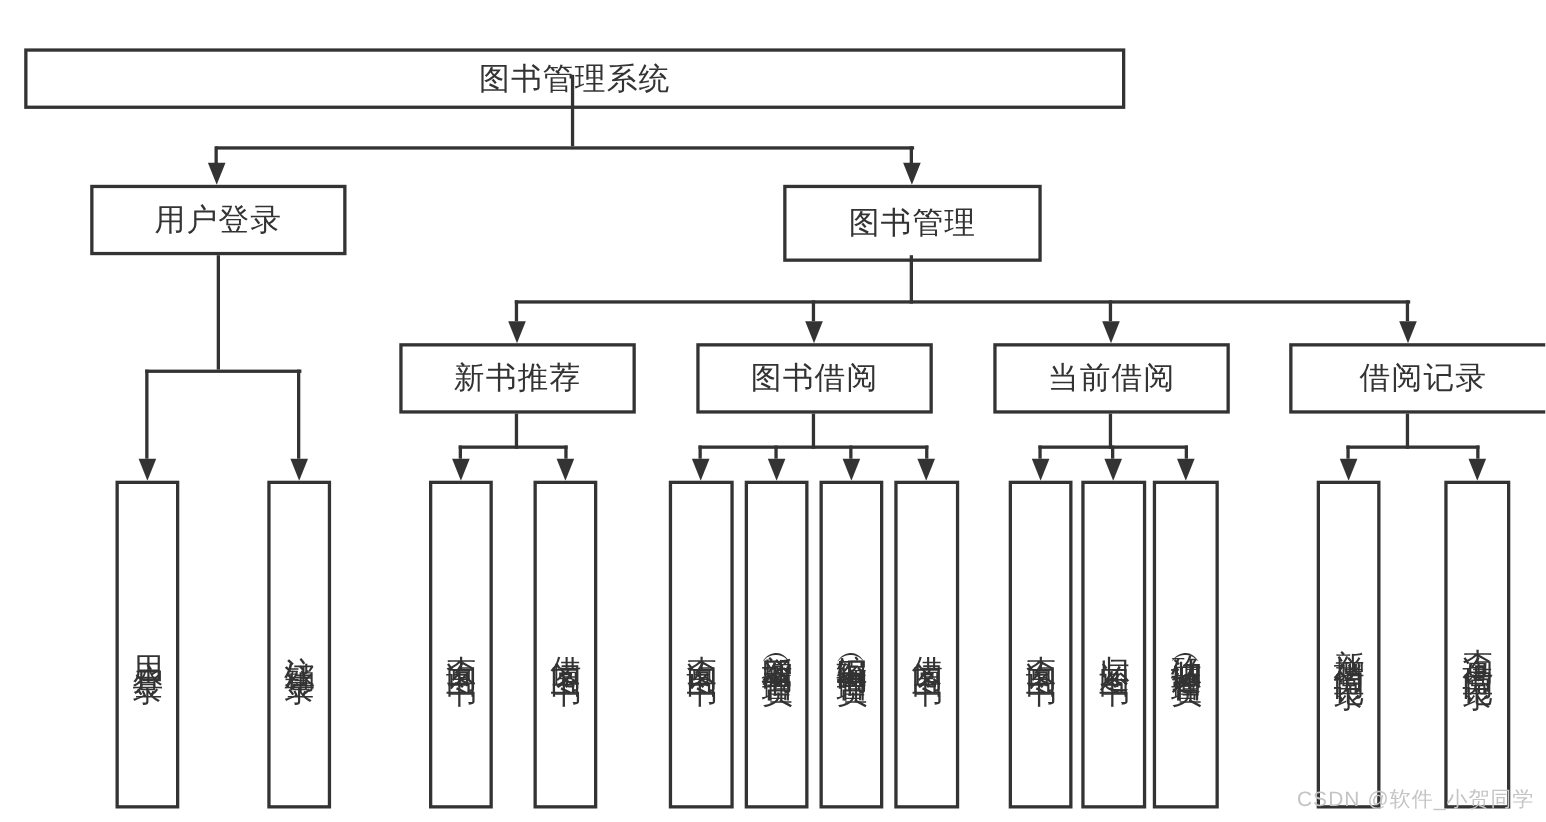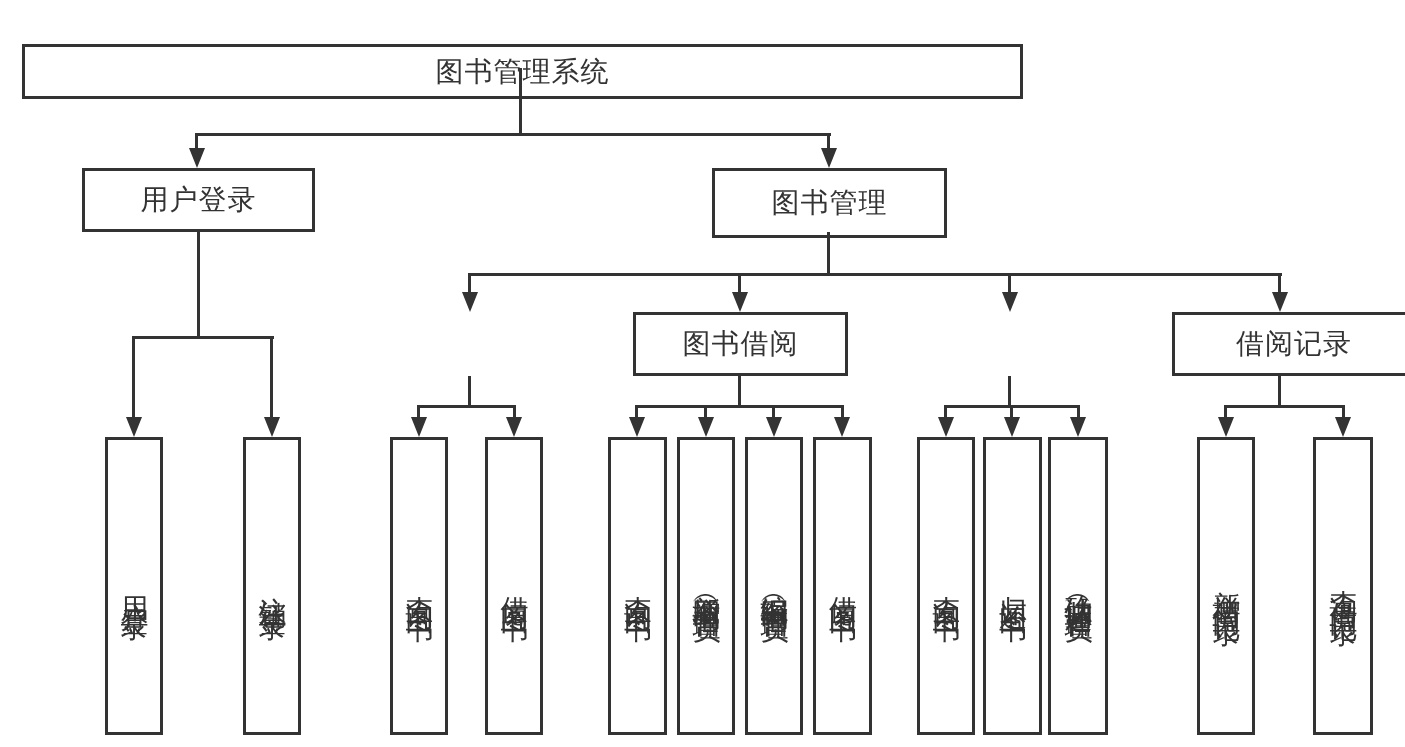--- a/index.html
+++ b/index.html
@@ -66,22 +66,28 @@
   <div class="hline" style="left:468px; top:273px; width:814px;"></div>
   <div class="vline" style="left:468px; top:273px; height:19px;"></div>
   <div class="arrow" style="left:462px; top:292px;"></div>
   <div class="vline" style="left:738px; top:273px; height:19px;"></div>
   <div class="arrow" style="left:732px; top:292px;"></div>
   <div class="vline" style="left:1008px; top:273px; height:19px;"></div>
   <div class="arrow" style="left:1002px; top:292px;"></div>
   <div class="vline" style="left:1278px; top:273px; height:19px;"></div>
   <div class="arrow" style="left:1272px; top:292px;"></div>
 
+  <div class="node node-h" style="left:363px; top:312px; width:215px; height:64px;">
+    <span>新书推荐</span>
+  </div>
   <div class="node node-h" style="left:633px; top:312px; width:215px; height:64px;text-align:center;">
     <span>图书借阅</span>
+  </div>
+  <div class="node node-h" style="left:903px; top:312px; width:215px; height:64px;">
+    <span>当前借阅</span>
   </div>
   <div class="node node-h" style="left:1172px; top:312px; width:244px; height:64px;">
     <span>借阅记录</span>
   </div>
 
   <div class="vline" style="left:468px; top:376px; height:32px;"></div>
   <div class="hline" style="left:417px; top:405px; width:99px;"></div>
   <div class="vline" style="left:417px; top:405px; height:12px;"></div>
   <div class="arrow" style="left:411px; top:417px;"></div>
   <div class="vline" style="left:513px; top:405px; height:12px;"></div>
@@ -151,14 +157,15 @@
     <span class="tight">确认归还（管理员）</span>
   </div>
 
   <div class="node node-v" style="left:1197px; top:437px; width:58px; height:298px;">
     <span>新增借阅记录</span>
   </div>
   <div class="node node-v" style="left:1313px; top:437px; width:60px; height:298px;">
     <span>查询借阅记录</span>
   </div>
 
+  <div class="watermark">CSDN @软件_小贺同学</div>
 
 </div>
 
 </body></html>

